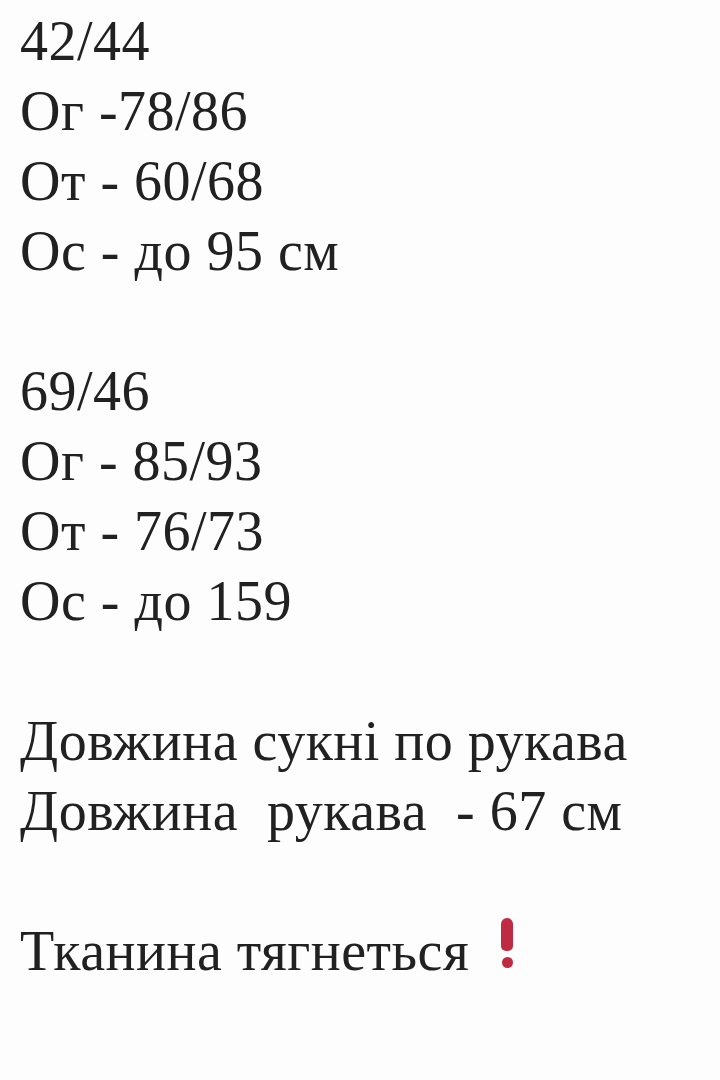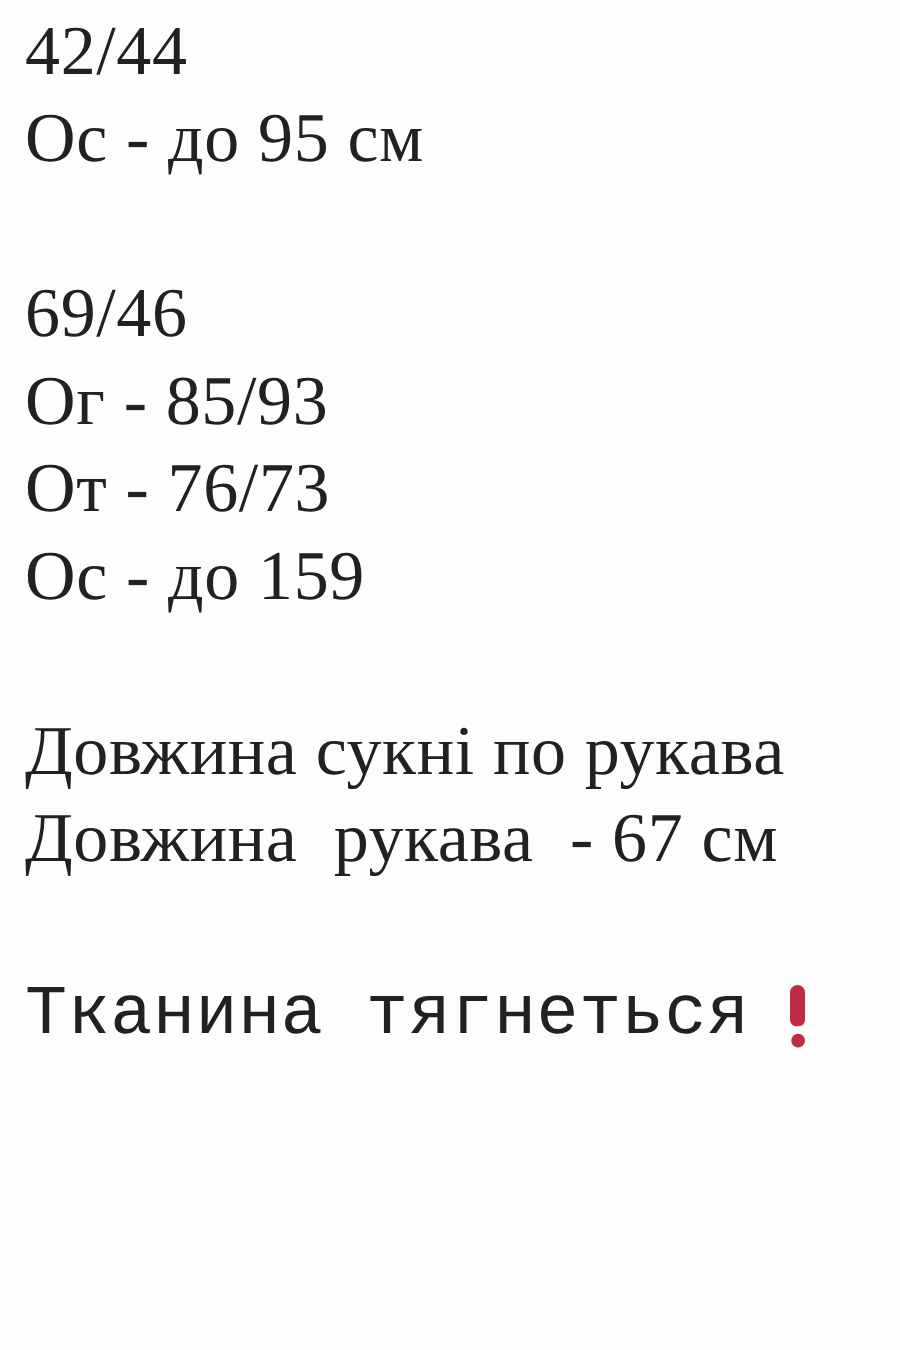--- a/index.html
+++ b/index.html
@@ -25,22 +25,21 @@
     letter-spacing: 0.5px;
   }
   .block {
     margin: 0 0 70px 0;
   }
   .block:last-child {
     margin-bottom: 0;
   }
   .note-line {
     display: flex;
-    align-items: center;
-    font-family: Liberation Mono, monospace;
+    align-items: flex-start;
   }
   .excl {
     display: inline-block;
     position: relative;
     width: 16px;
     height: 50px;
     margin-left: 30px;
     transform: translateY(2px);
   }
   .excl .bar {
@@ -62,20 +61,22 @@
     border-radius: 50%;
   }
 </style>
 </head>
 <body>
 
 <div class="page" style="background: rgb(253, 253, 253); color: rgb(33, 33, 33);">
 
   <div class="block">
     <div class="line">42/44</div>
+    <div class="line">Ог -78/86</div>
+    <div class="line">От - 60/68</div>
     <div class="line">Ос - до 95 см</div>
   </div>
 
   <div class="block">
     <div class="line">69/46</div>
     <div class="line">Ог - 85/93</div>
     <div class="line">От - 76/73</div>
     <div class="line">Ос - до 159</div>
   </div>
 

